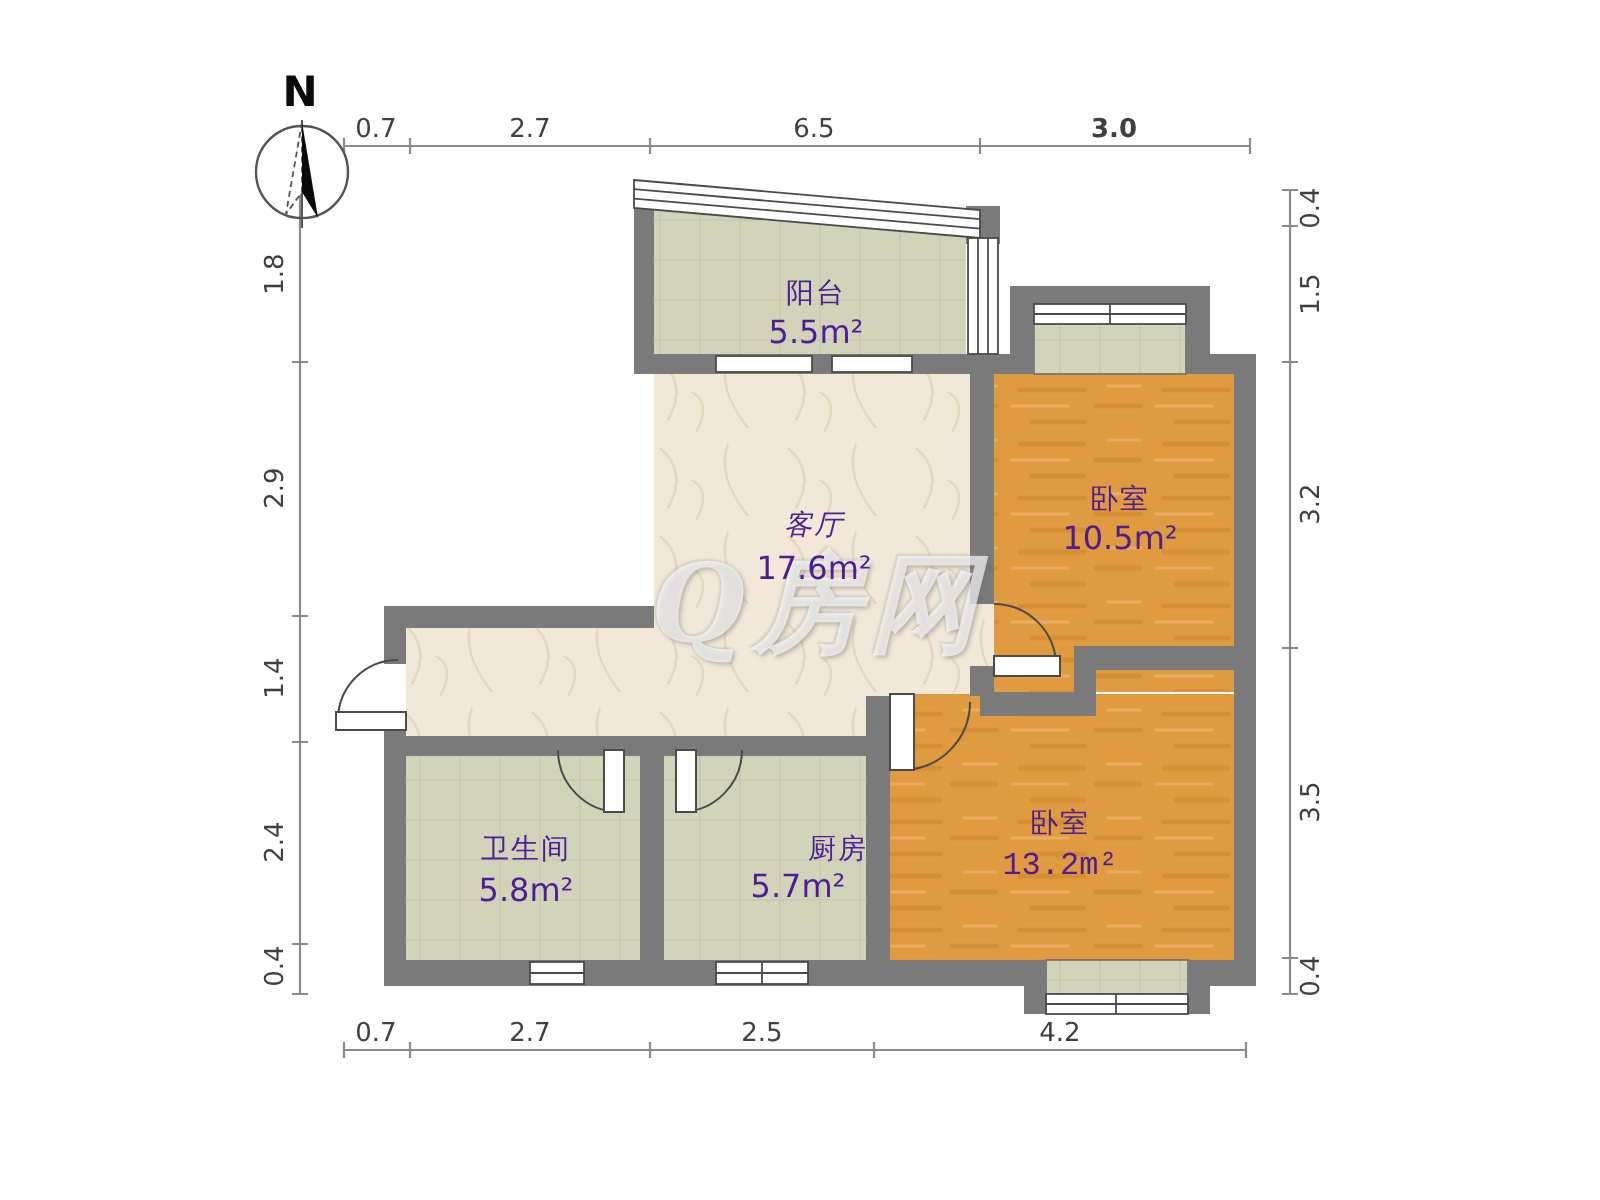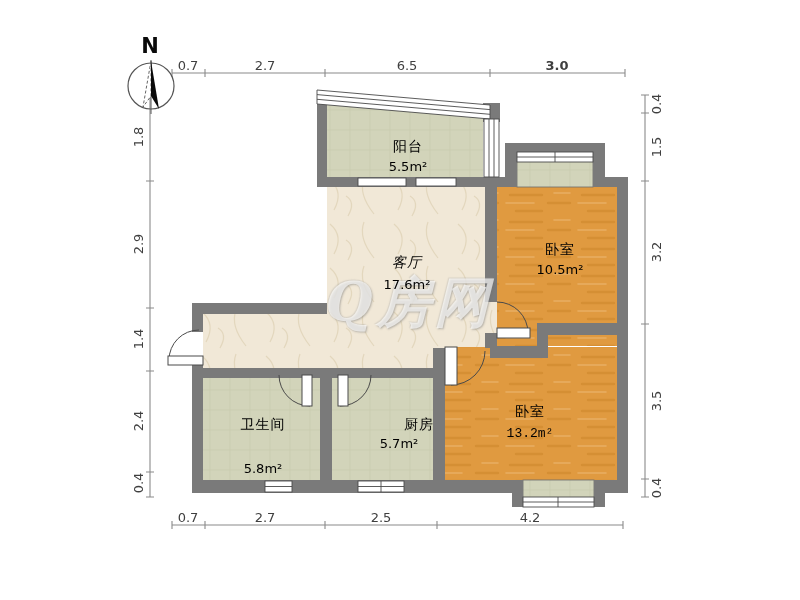--- a/index.html
+++ b/index.html
@@ -1,22 +1,22 @@
 <!DOCTYPE html>
 <html><head>
 <meta charset="utf-8">
 <style>
   html,body{margin:0;padding:0;background:#ffffff;}
   .stage{position:relative;width:800px;height:600px;background:#ffffff;overflow:hidden;
          font-family:"DejaVu Sans","Liberation Sans",sans-serif;}
   .plan-svg{position:absolute;left:0;top:0;}
   .lbl{position:absolute;transform:translate(-50%,-50%);white-space:nowrap;}
-  .room-label{text-align:center;color:#000000;}
+  .room-label{text-align:center;color:#4c1d95;}
   .room-name{font-size:14px;letter-spacing:1px;}
-  .room-area{font-size:13px;}
+  .room-area{font-size:16px;}
   .dim{font-size:13px;color:#3f3f3f;}
   .dim.rot{transform:translate(-50%,-50%) rotate(-90deg);}
   .north{font-size:21px;font-weight:bold;color:#0a0a0a;}
   .watermark{font-family:"DejaVu Serif","Liberation Serif",serif;
              font-size:54px;font-weight:bold;letter-spacing:4px;
              color:rgba(255,255,255,0.66);
              text-shadow:1px 1px 2px rgba(110,110,110,0.45), -1px -1px 1px rgba(160,160,160,0.25);
              font-style:italic;}
 </style>
 </head>
@@ -199,21 +199,21 @@
   <div class="lbl room-label room-name" style="left:407px;top:263px;font-style:italic;">客厅</div>
   <div class="lbl room-label room-area" style="left:407px;top:284px;">17.6m²</div>
 
   <div class="lbl room-label room-name" style="left:560px;top:250px;">卧室</div>
   <div class="lbl room-label room-area" style="left:560px;top:269px;text-align:right;">10.5m²</div>
 
   <div class="lbl room-label room-name" style="left:530px;top:412px;">卧室</div>
   <div class="lbl room-label room-area" style="left:530px;top:433px;font-family:Liberation Mono, monospace;">13.2m²</div>
 
   <div class="lbl room-label room-name" style="left:263px;top:425px;">卫生间</div>
-  <div class="lbl room-label room-area" style="left:263px;top:468px;text-align:right;">5.8m²</div>
+  <div class="lbl room-label room-area" style="left:263px;top:445px;text-align:right;">5.8m²</div>
 
   <div class="lbl room-label room-name" style="left:383px;top:425px;margin-left:36px;">厨房</div>
   <div class="lbl room-label room-area" style="left:383px;top:443px;margin-left:16px;">5.7m²</div>
 
   <div class="lbl dim" style="left:188px;top:65px;">0.7</div>
   <div class="lbl dim" style="left:265px;top:65px;">2.7</div>
   <div class="lbl dim" style="left:407px;top:65px;">6.5</div>
   <div class="lbl dim" style="left:557px;top:65px;font-weight:bold;">3.0</div>
 
   <div class="lbl dim" style="left:188px;top:517px;">0.7</div>

